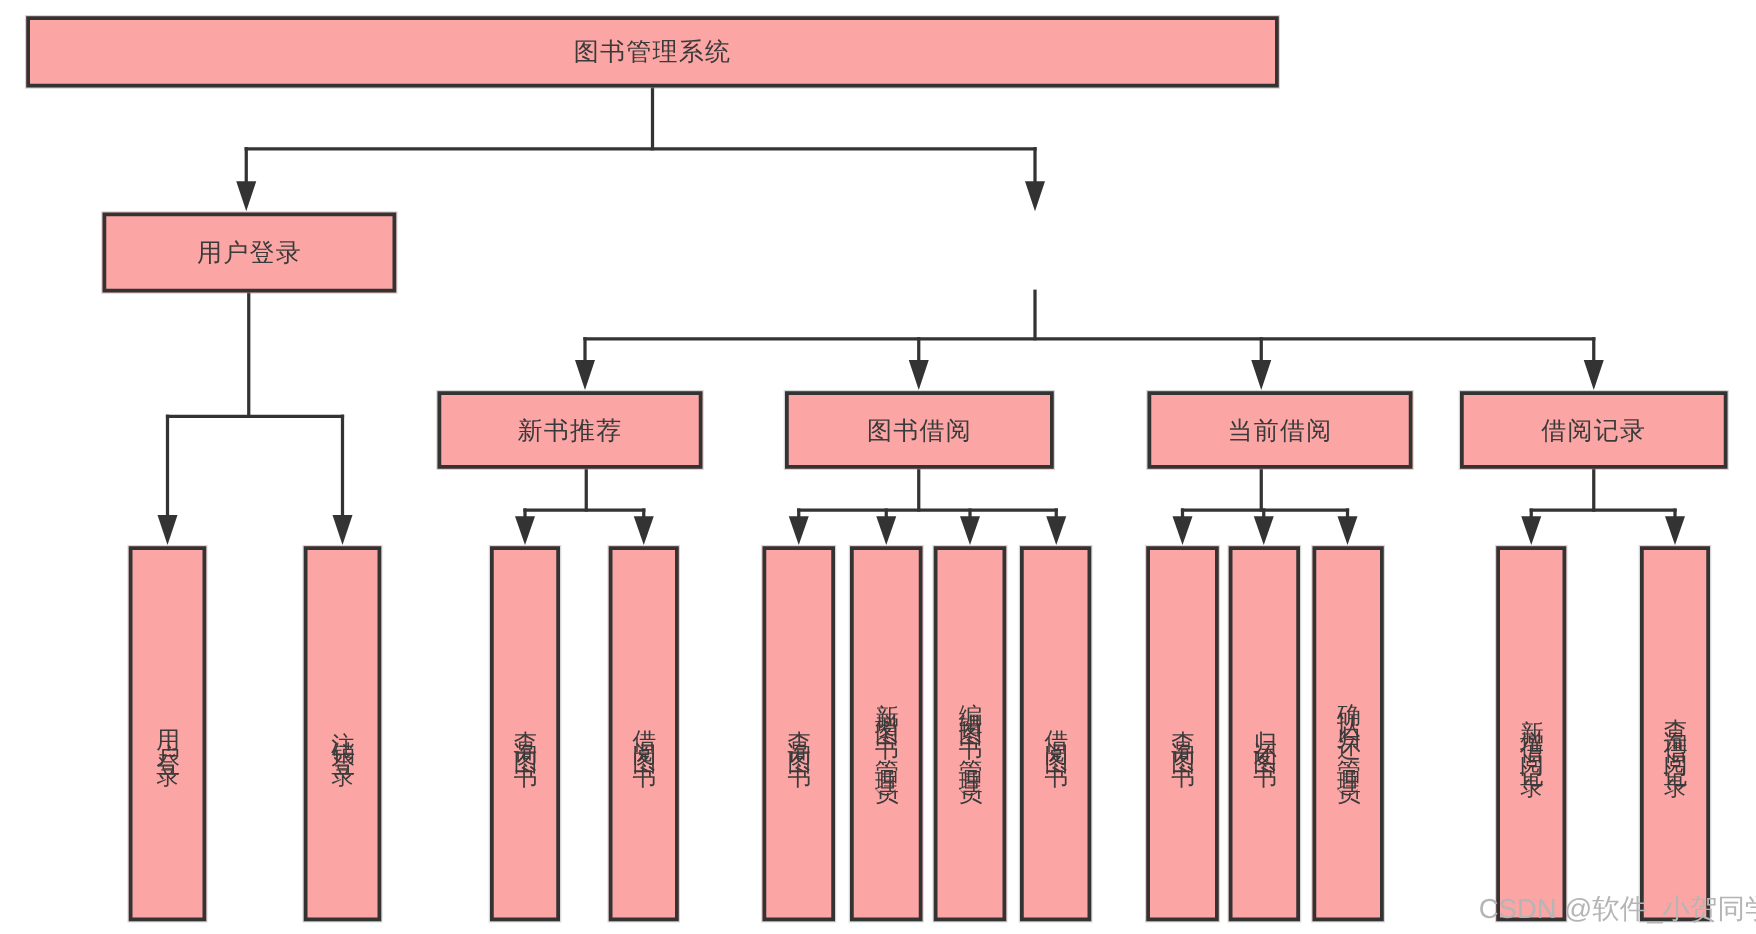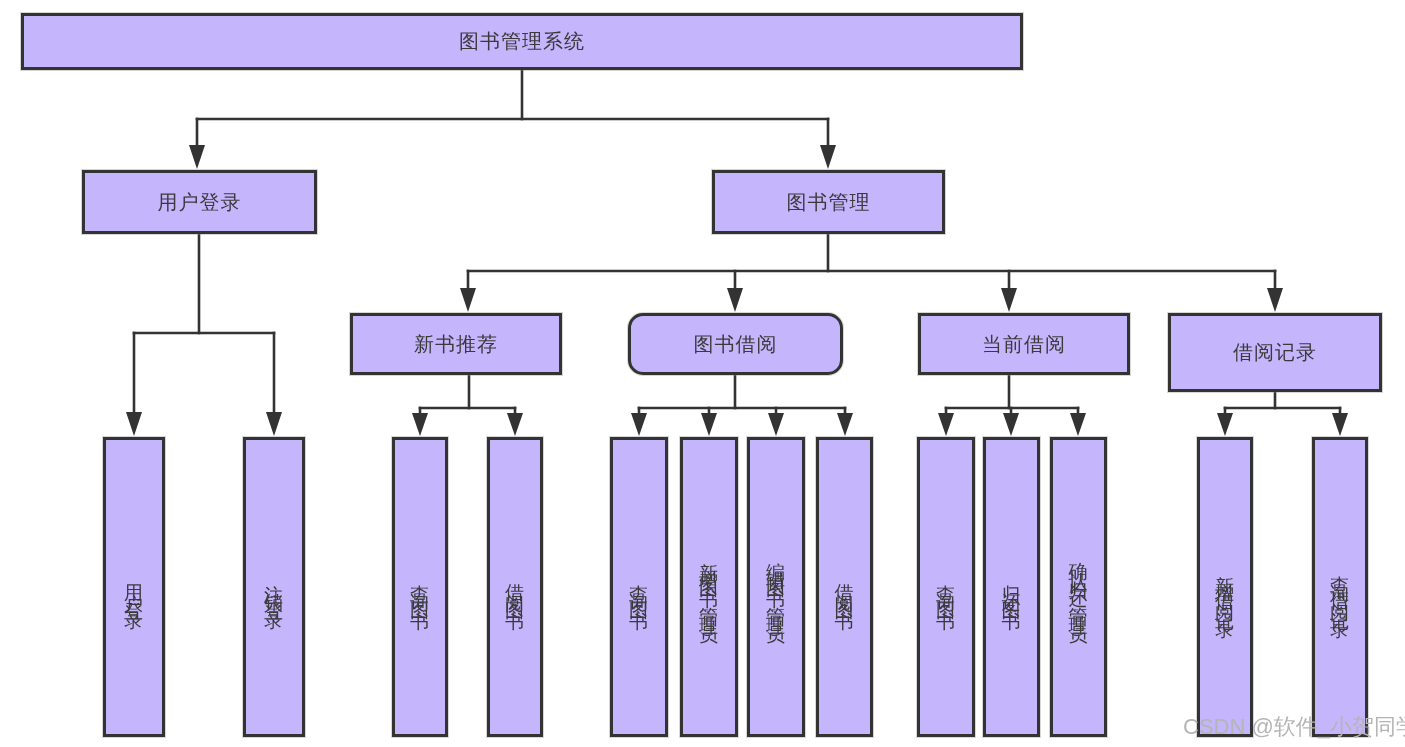--- a/index.html
+++ b/index.html
@@ -18,21 +18,21 @@
   .connectors {
     position: absolute;
     left: 0;
     top: 0;
     z-index: 1;
   }
   .node {
     position: absolute;
     box-sizing: border-box;
     border: 3px solid #333333;
-    background: #c4b5fd;
+    background: #fca5a5;
     display: flex;
     align-items: center;
     justify-content: center;
     color: #3a3a3a;
     z-index: 2;
     box-shadow: 0 0 0 1px rgba(140,140,140,0.35);
   }
   .node.h-box {
     font-size: 20px;
     letter-spacing: 1px;
@@ -47,23 +47,23 @@
     line-height: 1;
     white-space: nowrap;
   }
   
   .n-root   { left: 21px;  top: 13px;  width: 1002px; height: 57px; }
   
   .n-userlogin { left: 82px;  top: 170px; width: 235px; height: 64px; }
   .n-bookmgmt  { left: 712px; top: 170px; width: 233px; height: 64px; }
   
   .n-newbooks  { left: 350px;  top: 313px; width: 212px; height: 62px; }
-  .n-bookborrow{ left: 628px;  top: 313px; width: 215px; height: 62px; border-radius: 15px; }
+  .n-bookborrow{ left: 628px;  top: 313px; width: 215px; height: 62px; }
   .n-current   { left: 903px;  top: 313px; width: 212px; height: 62px; margin-left: 15px; }
-  .n-records   { left: 1168px; top: 313px; width: 214px; height: 79px; }
+  .n-records   { left: 1168px; top: 313px; width: 214px; height: 62px; }
   
   .leaf { top: 437px; height: 300px; }
   .n-l-ul1 { left: 103px;  width: 62px; }
   .n-l-ul2 { left: 243px;  width: 62px; }
   .n-l-nb1 { left: 392px;  width: 56px; }
   .n-l-nb2 { left: 487px;  width: 56px; }
   .n-l-bb1 { left: 610px;  width: 58px; }
   .n-l-bb2 { left: 680px;  width: 58px; }
   .n-l-bb3 { left: 747px;  width: 58px; }
   .n-l-bb4 { left: 816px;  width: 57px; }
@@ -160,23 +160,20 @@
     </g>
   </svg>
 
   <div class="node h-box n-root">
     <span>图书管理系统</span>
   </div>
 
   <div class="node h-box n-userlogin">
     <span>用户登录</span>
   </div>
-  <div class="node h-box n-bookmgmt">
-    <span>图书管理</span>
-  </div>
 
   <div class="node h-box n-newbooks">
     <span>新书推荐</span>
   </div>
   <div class="node h-box n-bookborrow">
     <span>图书借阅</span>
   </div>
   <div class="node h-box n-current">
     <span>当前借阅</span>
   </div>

